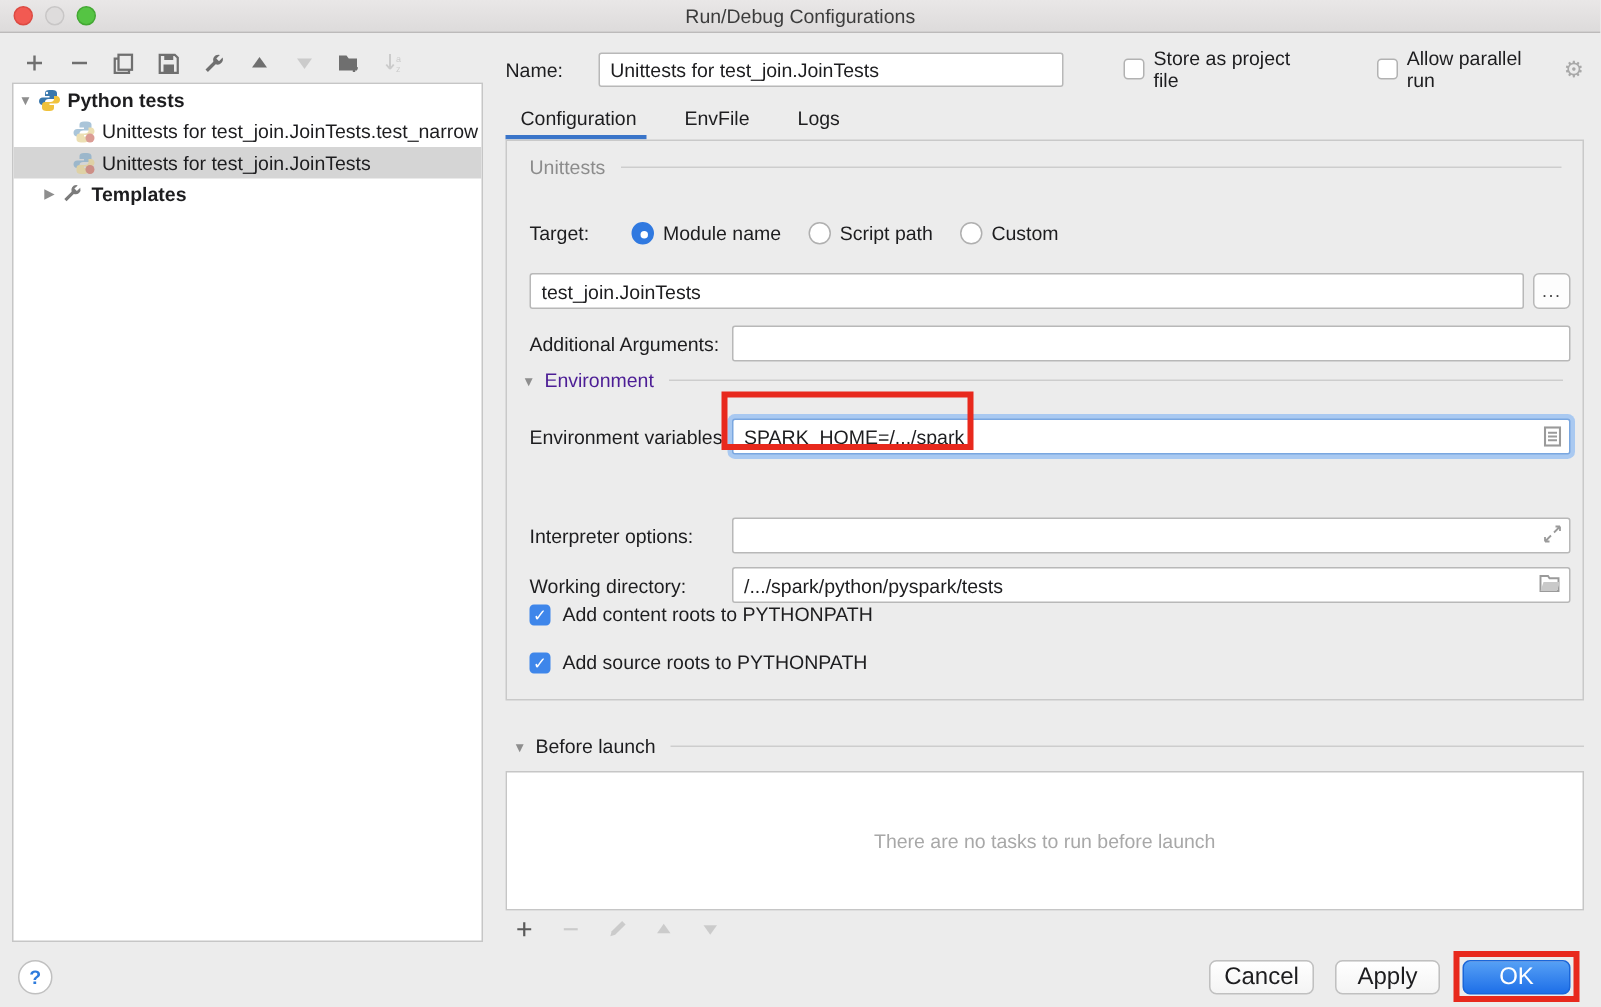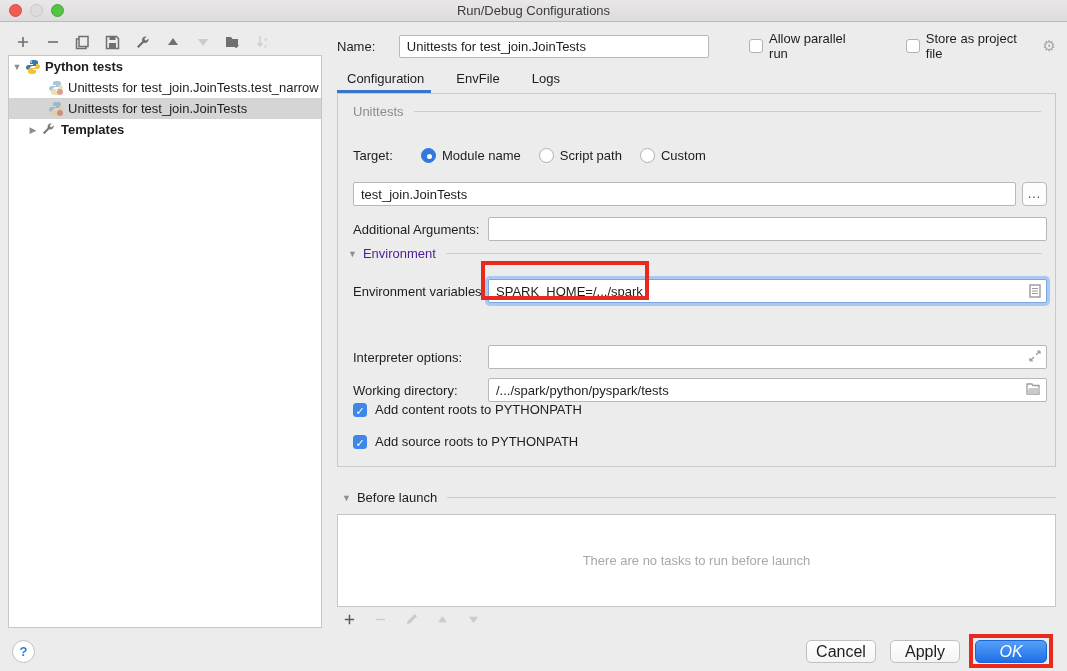--- a/index.html
+++ b/index.html
@@ -87,21 +87,21 @@
   .bl-head .line { flex:1; height:1px; background:#cdcdcd; margin-left:10px; }
   .task-box { position:absolute; left:337px; top:514px; width:719px; height:93px; background:#fff; border:1px solid #c6c6c6;
     display:flex; align-items:center; justify-content:center; }
   .task-empty { color:#a8a8a8; }
   .task-toolbar { position:absolute; left:341px; top:611px; display:flex; align-items:center; gap:14px; }
   .task-toolbar .tbi { font-size:15px; }
 
   
   .btn { position:absolute; top:640px; height:23px; background:linear-gradient(#ffffff,#f4f4f4);
     border:1px solid #c0c0c0; border-radius:5px; display:flex; align-items:center; justify-content:center; font-size:16px; color:#1d1d1f; }
-  .btn.primary { background:linear-gradient(#56a0f5,#1e6fe8); border-color:#1a66d9; color:#fff;font-style:italic; }
+  .btn.primary { background:linear-gradient(#56a0f5,#1e6fe8); border-color:#1a66d9; color:#fff; }
   .help-btn { position:absolute; left:12px; top:640px; width:23px; height:23px; border-radius:50%;
     background:#fff; border:1px solid #c0c0c0; color:#2e7bdc; display:flex; align-items:center; justify-content:center; font-size:13px; font-weight:bold; }
 
   
   .annot { position:absolute; border:4px solid #e8291d; background:transparent; pointer-events:none; }
 </style>
 </head>
 <body>
 
 <div class="titlebar">
@@ -208,25 +208,25 @@
     </span>
     <span class="lbl">Templates</span>
   </div>
 </div>
 
 <div class="name-row">
   <span class="name-label">Name:</span>
   <input class="text-field" value="Unittests for test_join.JoinTests" style="">
   <div class="hdr-check">
     <span class="cbox"></span>
-    <span>Allow parallel run</span>
+    <span>Store as project file</span>
   </div>
   <div class="hdr-check">
     <span class="cbox"></span>
-    <span>Store as project file</span>
+    <span>Allow parallel run</span>
   </div>
   <span class="gear">⚙</span>
 </div>
 
 <div class="tabs">
   <div class="tab">Configuration</div>
   <div class="tab">EnvFile</div>
   <div class="tab">Logs</div>
 </div>
 <div class="tab-underline"></div>

